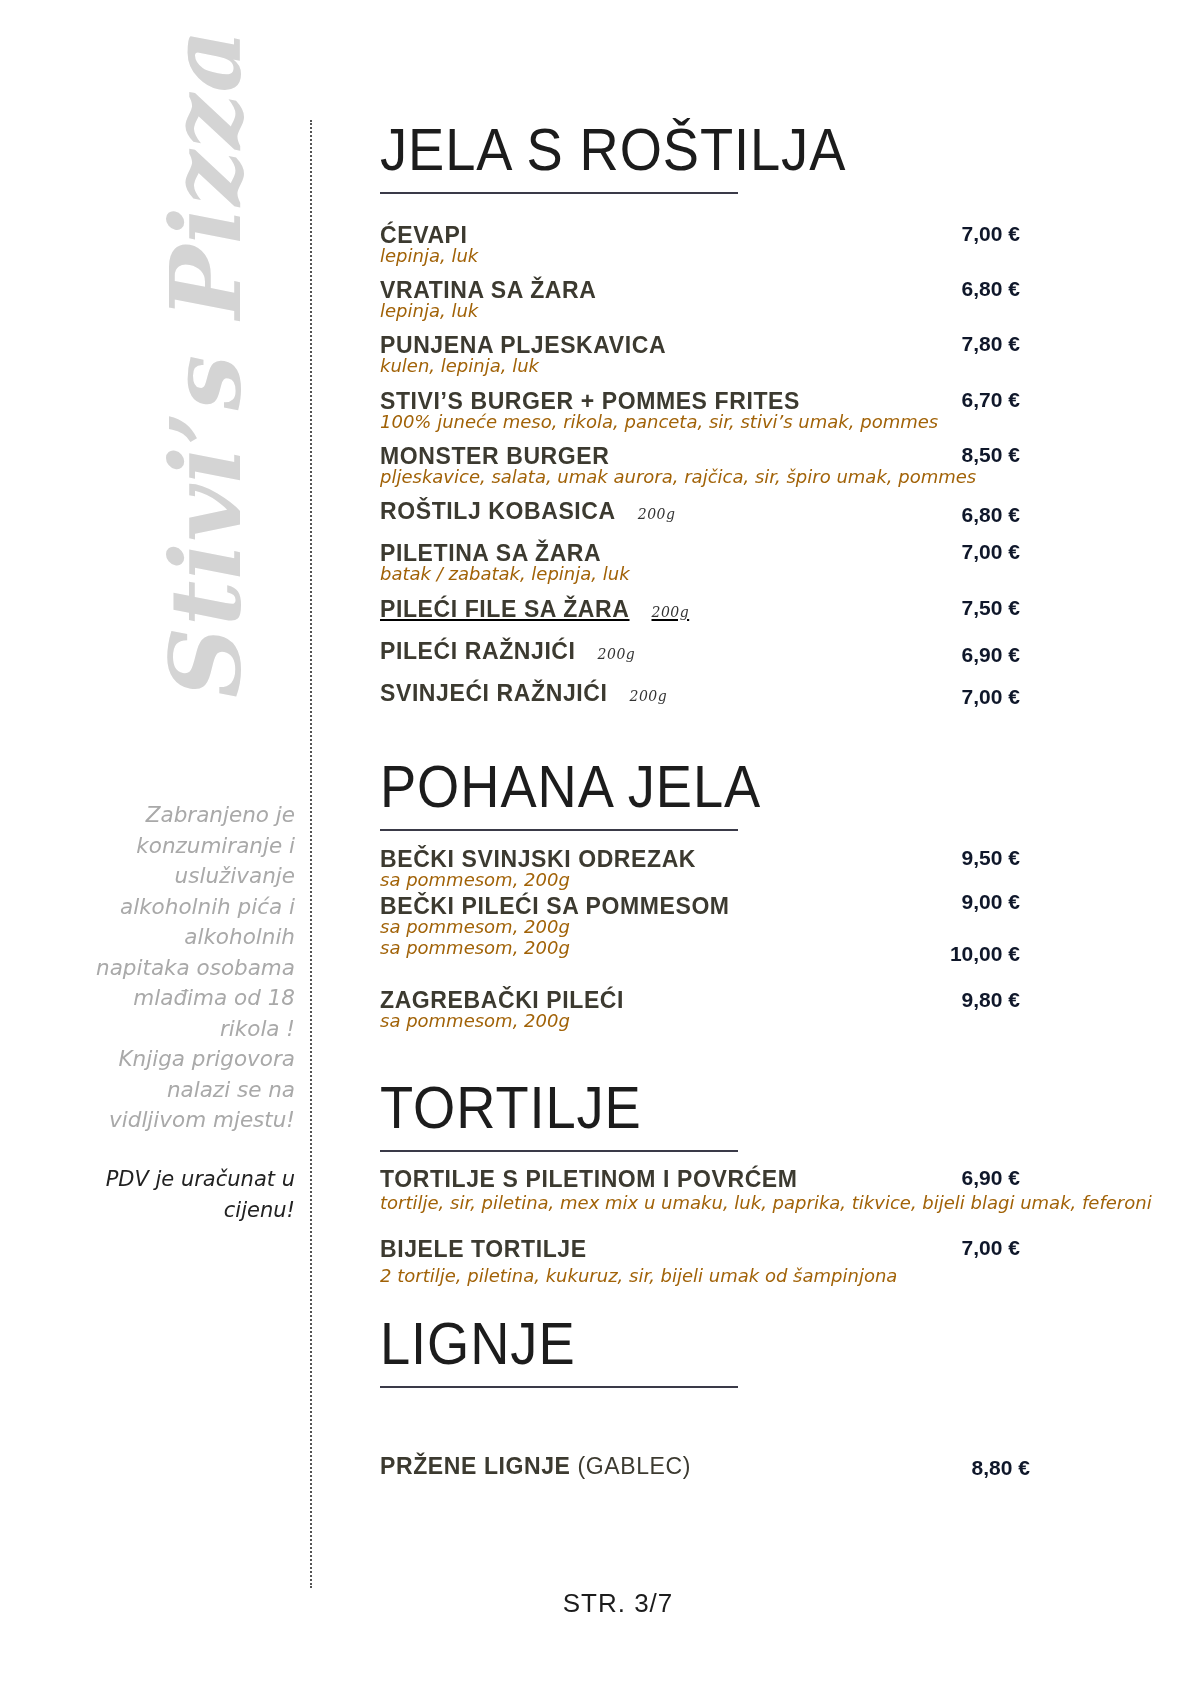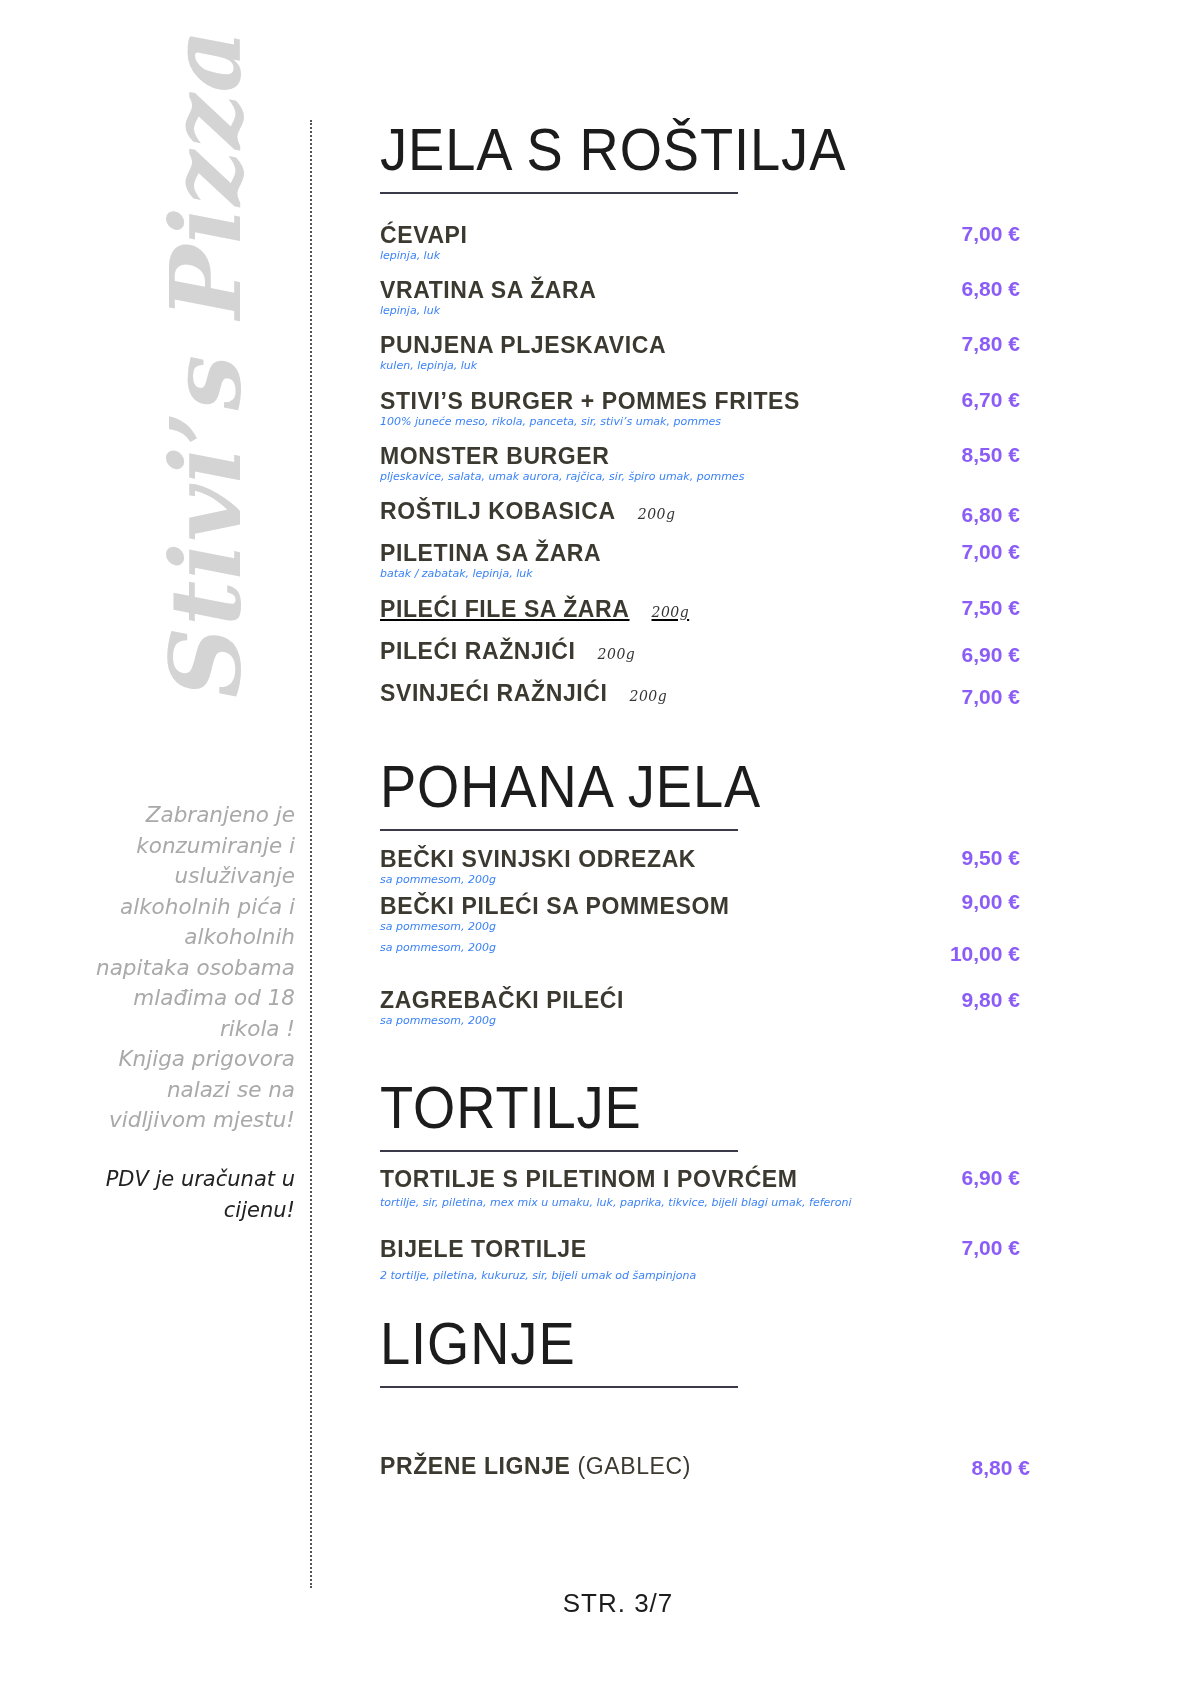--- a/index.html
+++ b/index.html
@@ -17,22 +17,22 @@
          font-style:italic; font-size:21px; line-height:31px; color:#222; }
 
   .section { position:absolute; left:380px; width:640px; }
   .sec-title { font-family:"Liberation Sans", sans-serif; font-weight:normal; font-size:59px; color:#1c1c1c; letter-spacing:1px; line-height:64px; margin:0; transform:scaleX(0.92); transform-origin:left; }
   .sec-rule { width:358px; height:2px; background:#3a3a48; margin-top:10px; }
 
   .item { position:absolute; left:0; width:640px; }
   .item-name { font-family:"Liberation Sans", sans-serif; font-weight:bold; font-size:23px; color:#3c3a30; letter-spacing:0.6px; white-space:nowrap; line-height:26px; }
   .item-name .paren { font-weight:normal; color:#3c3a30; }
   .item-weight { font-family:"DejaVu Serif", serif; font-style:italic; font-weight:normal; font-size:14px; color:#333; margin-left:22px; letter-spacing:0.5px; }
-  .item-desc { font-family:"DejaVu Sans", sans-serif; font-style:italic; font-size:11px; color:#3b82f6; line-height:16px; white-space:nowrap; }
-  .item-price { position:absolute; right:0; top:0; font-family:"Liberation Sans", sans-serif; font-weight:bold; font-size:21px; color:#8b5cf6; white-space:nowrap; }
+  .item-desc { font-family:"DejaVu Sans", sans-serif; font-style:italic; font-size:18px; color:#a16207; line-height:16px; white-space:nowrap; }
+  .item-price { position:absolute; right:0; top:0; font-family:"Liberation Sans", sans-serif; font-weight:bold; font-size:21px; color:#0f172a; white-space:nowrap; }
 
   .footer { position:absolute; left:0; width:1200px; top:1588px; text-align:center; font-family:"Liberation Sans", sans-serif; font-size:26px; color:#1c1c1c; letter-spacing:1px; }
   .footer span { display:inline-block; transform:translateX(18px); }
 </style>
 </head>
 <body>
 
 <div class="brand-wrap">
   <div class="brand">Stivi’s Pizza</div>
 </div>

